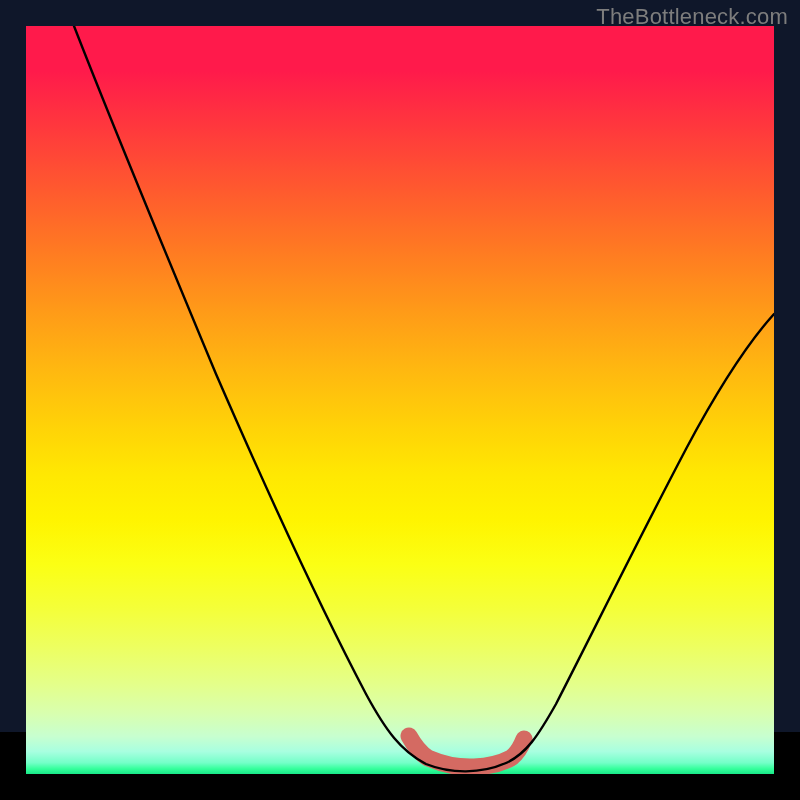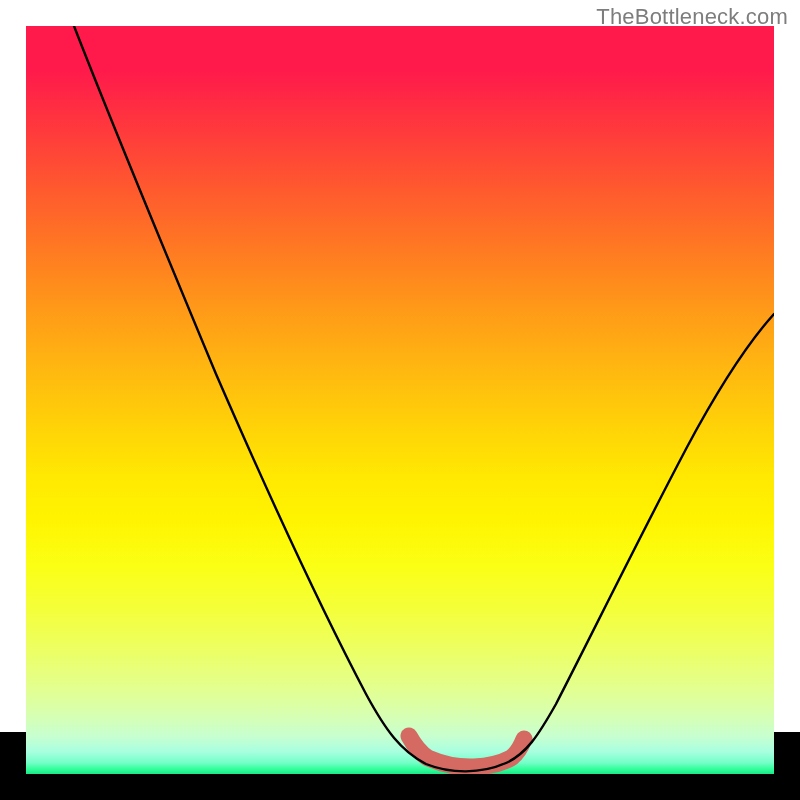--- a/index.html
+++ b/index.html
@@ -8,21 +8,21 @@
     width: 800px;
     height: 800px;
     background: #000;
     overflow: hidden;
     font-family: Arial, Helvetica, sans-serif;
   }
   .stage {
     position: relative;
     width: 800px;
     height: 732px;
-    background: #ffffff;
+    background: #0f172a;
   }
   .plot-area {
     position: absolute;
     left: 26px;
     top: 26px;
     width: 748px;
     height: 748px;
     overflow: hidden;
   }
   .gradient {

